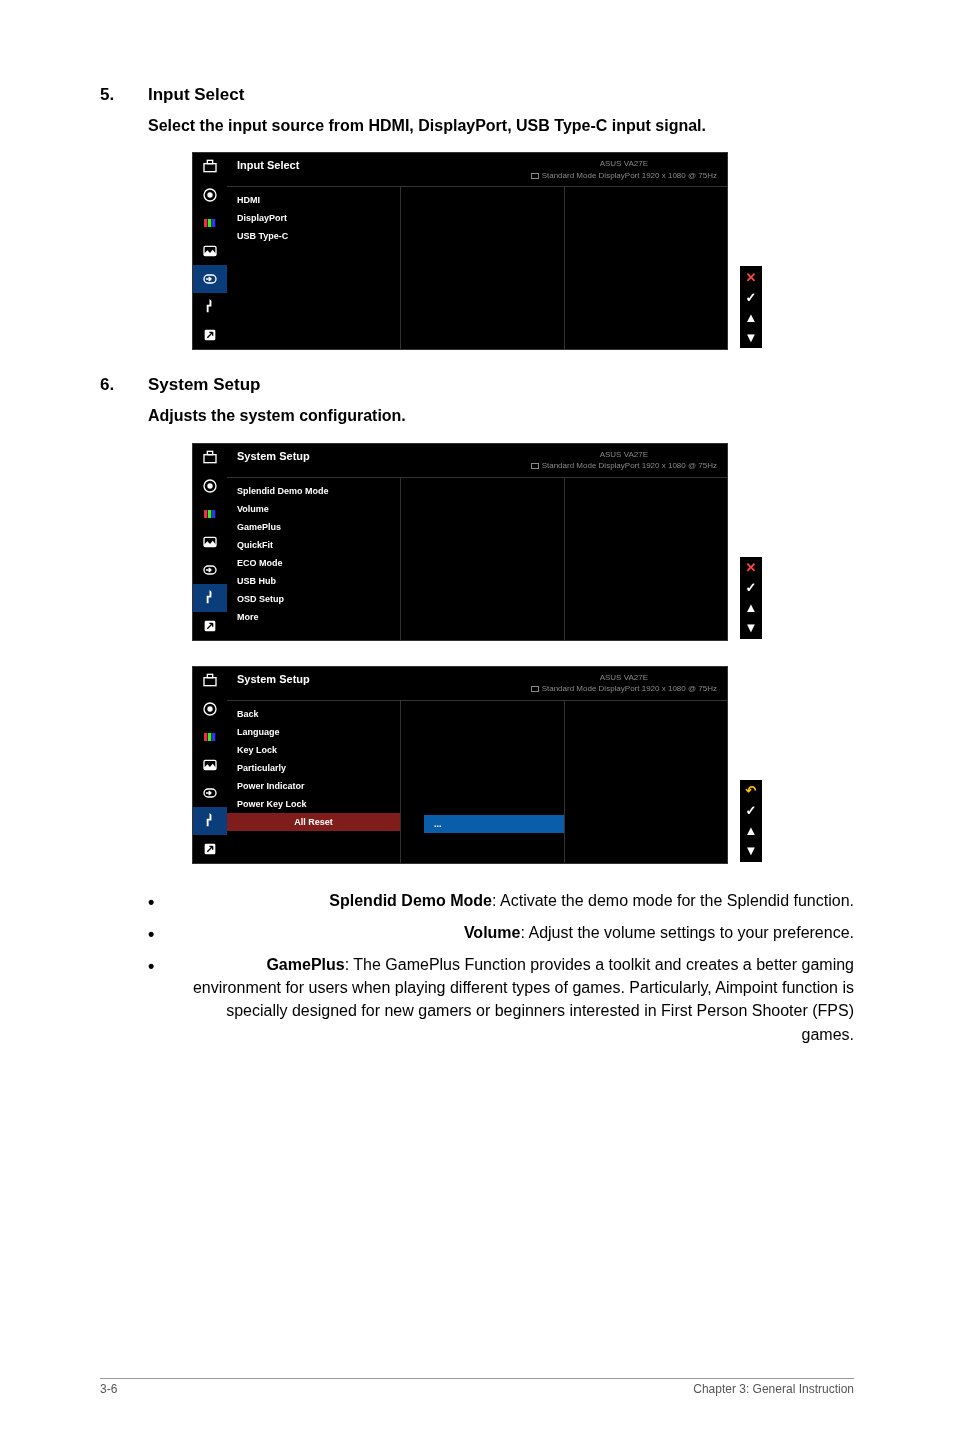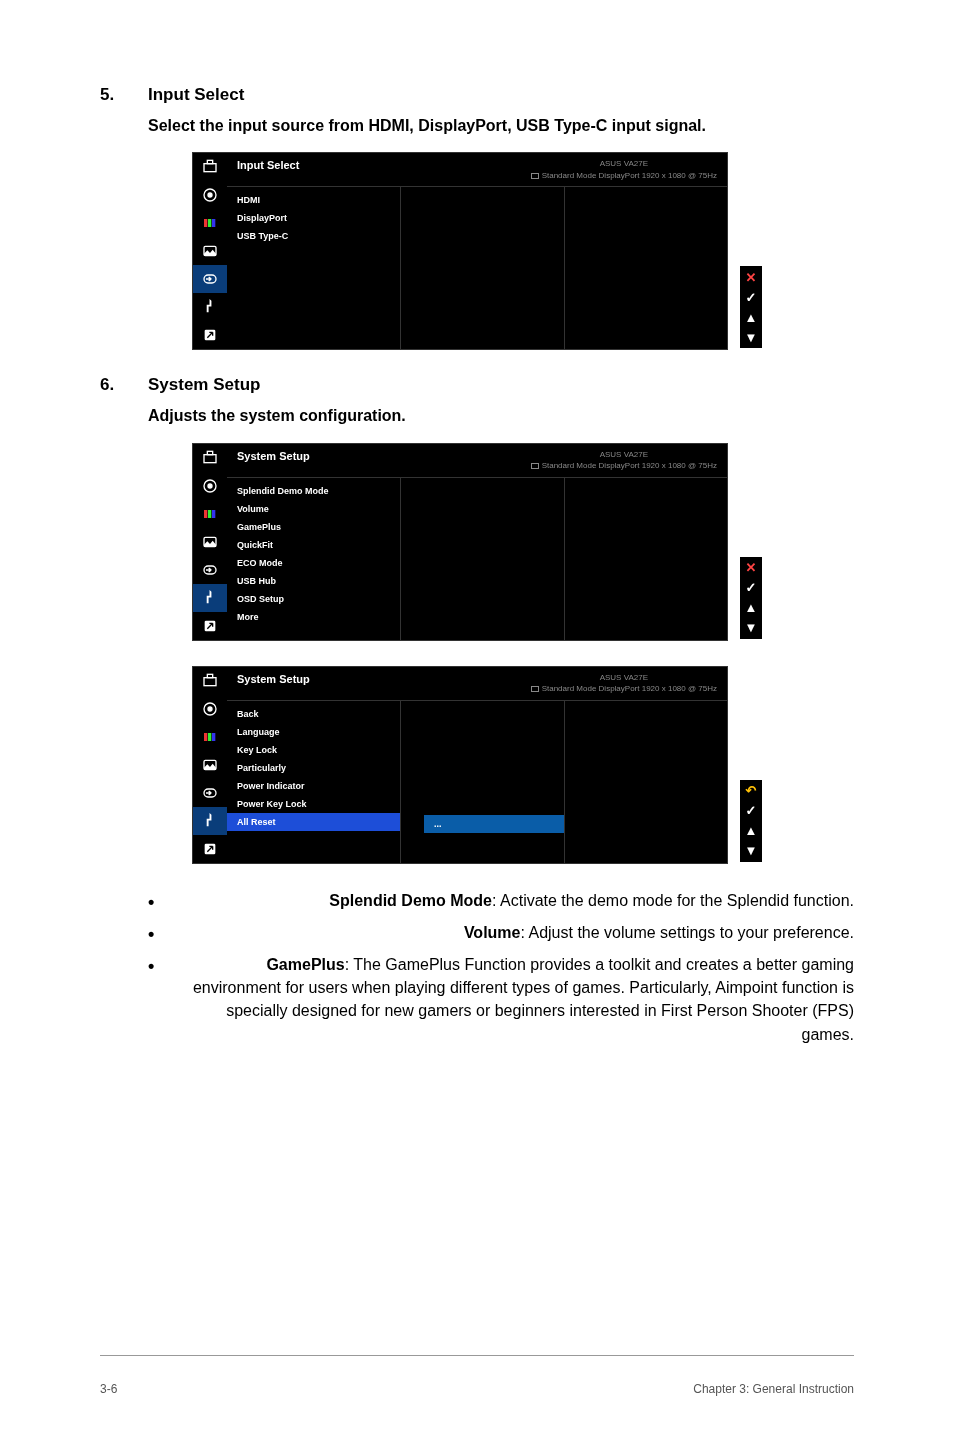--- a/index.html
+++ b/index.html
@@ -120,21 +120,22 @@
       border-right: 1px solid #333;
       padding-top: 4px;
     }
     .osd-menu-item {
       color: #fff;
       font-size: 9px;
       font-weight: bold;
       padding: 4px 10px;
     }
     .osd-menu-item.highlighted {
-      background: #1d4ed8;
+      background: #7f1d1d;
+      text-align: center;
     }
     .osd-panel {
       flex: 1;
       border-right: 1px solid #333;
     }
     .osd-panel2 {
       flex: 1;
     }
     .osd-value {
       color: #fff;
@@ -186,21 +187,21 @@
     .bullet-label {
       font-weight: bold;
     }
     .footer {
       position: fixed;
       bottom: 42px;
       left: 100px;
       right: 100px;
       width: 754px;
       border-top: 1px solid #999;
-      padding-top: 26px;
+      padding-top: 3px;
       display: flex;
       justify-content: space-between;
       font-size: 12px;
       color: #555;
     }
     svg.icon-svg { width: 16px; height: 16px; }
   </style>
 </head>
 <body>
 

